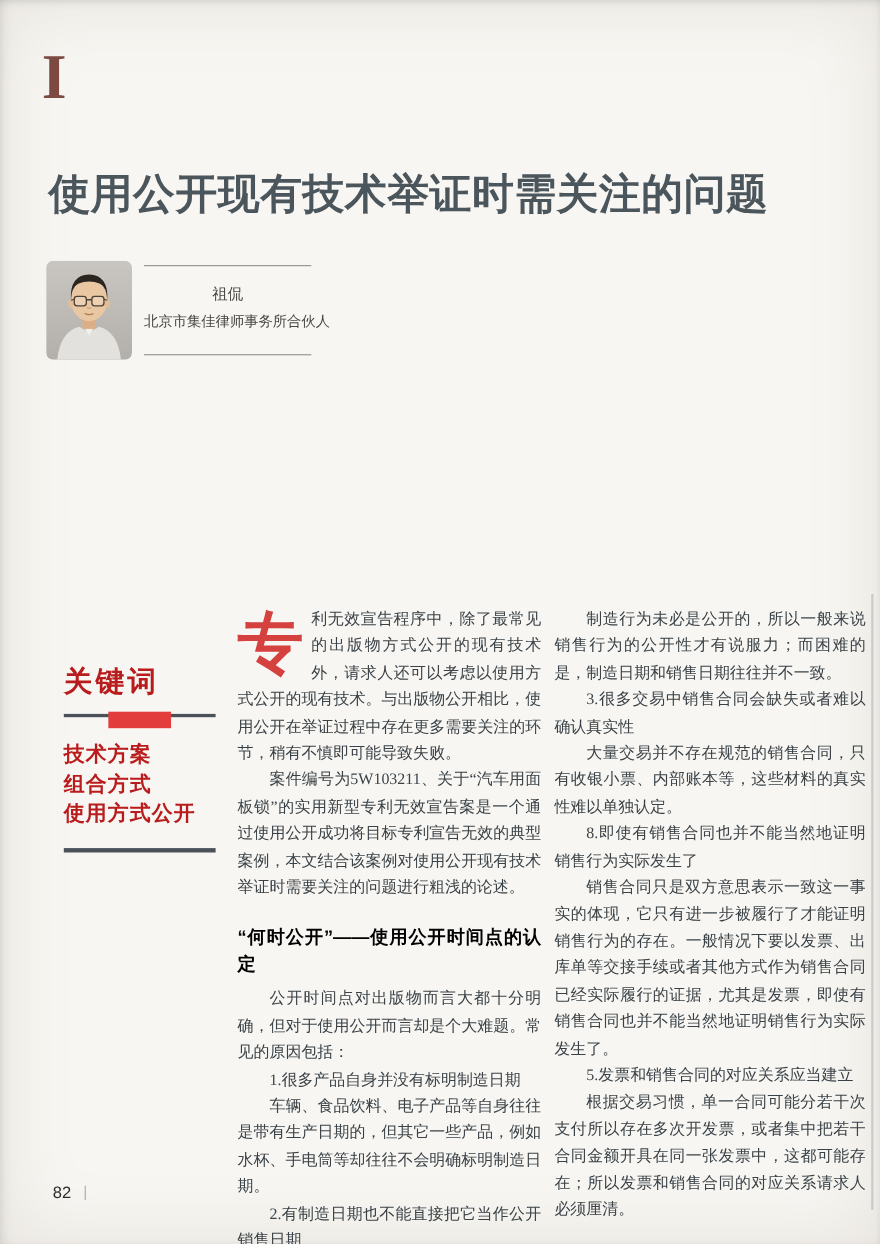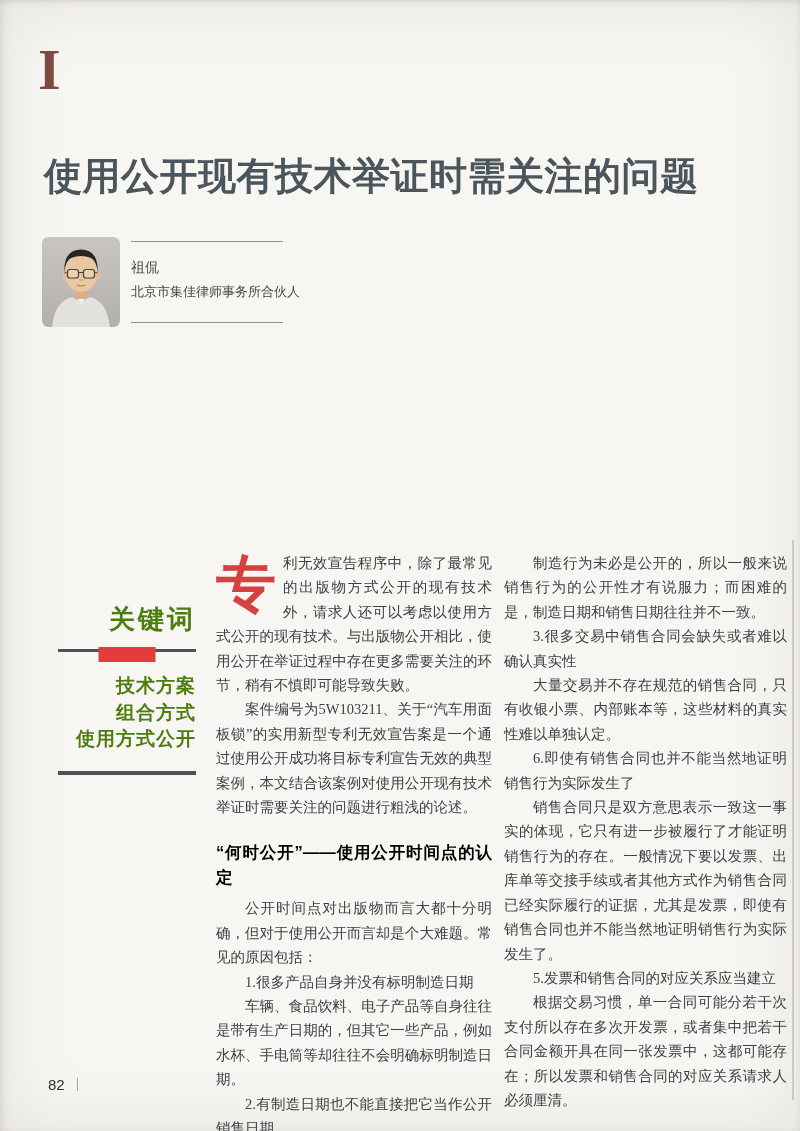--- a/index.html
+++ b/index.html
@@ -40,35 +40,35 @@
 
   
   .title {
     position:absolute; left:44px; top:151px; width:720px;
     font-family:Liberation Mono, monospace;
     font-size:38px; font-weight:bold; letter-spacing:0.5px;
     color:#4b555c;
   }
 
   
-  .author { position:absolute; left:42px; top:237px; display:flex; }
+  .author { position:absolute; left:42px; top:237px; display:flex;text-align:center; }
   .photo { width:78px; height:90px; border-radius:6px; display:block; }
   .author-info {
     margin-left:11px; margin-top:4px; width:152px; height:82px;
     border-top:1px solid #8f8e8a; border-bottom:1px solid #8f8e8a;
     padding-top:17px;
     font-family:"Liberation Sans", sans-serif; color:#474745;
   }
   .author-name { font-size:14px; line-height:16px; }
   .author-affil { font-size:13px; margin-top:8px; white-space:nowrap; }
 
   
   .keywords {
     position:absolute; left:58px; top:602px; width:138px;
-    text-align:right; font-family:Liberation Mono, monospace; color:#4d7c0f;
+    text-align:left; font-family:Liberation Serif, serif; color:#b91c1c;
   }
   .kw-heading { font-size:26px; font-weight:bold; letter-spacing:3px; }
   .kw-rule { position:relative; margin-top:10px; height:15px; }
   .kw-rule::before {
     content:""; position:absolute; left:0; right:0; top:2px; height:3px; background:#4a5158;
   }
   .kw-redbox {
     position:absolute; left:50%; transform:translateX(-50%);
     top:0; width:57px; height:15px; background:#e23c3c;
   }
@@ -168,21 +168,21 @@
     <p class="para">公开时间点对出版物而言大都十分明确，但对于使用公开而言却是个大难题。常见的原因包括：</p>
     <p class="para">1.很多产品自身并没有标明制造日期</p>
     <p class="para">车辆、食品饮料、电子产品等自身往往是带有生产日期的，但其它一些产品，例如水杯、手电筒等却往往不会明确标明制造日期。</p>
     <p class="para">2.有制造日期也不能直接把它当作公开销售日期</p>
   </section>
 
   <section class="col col2">
     <p class="para">制造行为未必是公开的，所以一般来说销售行为的公开性才有说服力；而困难的是，制造日期和销售日期往往并不一致。</p>
     <p class="para">3.很多交易中销售合同会缺失或者难以确认真实性</p>
     <p class="para">大量交易并不存在规范的销售合同，只有收银小票、内部账本等，这些材料的真实性难以单独认定。</p>
-    <p class="para">6.即使有销售合同也并不能当然地证明销售行为实际发生了</p>
+    <p class="para">8.即使有销售合同也并不能当然地证明销售行为实际发生了</p>
     <p class="para">销售合同只是双方意思表示一致这一事实的体现，它只有进一步被履行了才能证明销售行为的存在。一般情况下要以发票、出库单等交接手续或者其他方式作为销售合同已经实际履行的证据，尤其是发票，即使有销售合同也并不能当然地证明销售行为实际发生了。</p>
     <p class="para">5.发票和销售合同的对应关系应当建立</p>
     <p class="para">根据交易习惯，单一合同可能分若干次支付所以存在多次开发票，或者集中把若干合同金额开具在同一张发票中，这都可能存在；所以发票和销售合同的对应关系请求人必须厘清。</p>
   </section>
 
   <footer class="pagefoot">
     <span class="pagenum">82</span>
     <span class="pagebar"></span>
   </footer>
 

